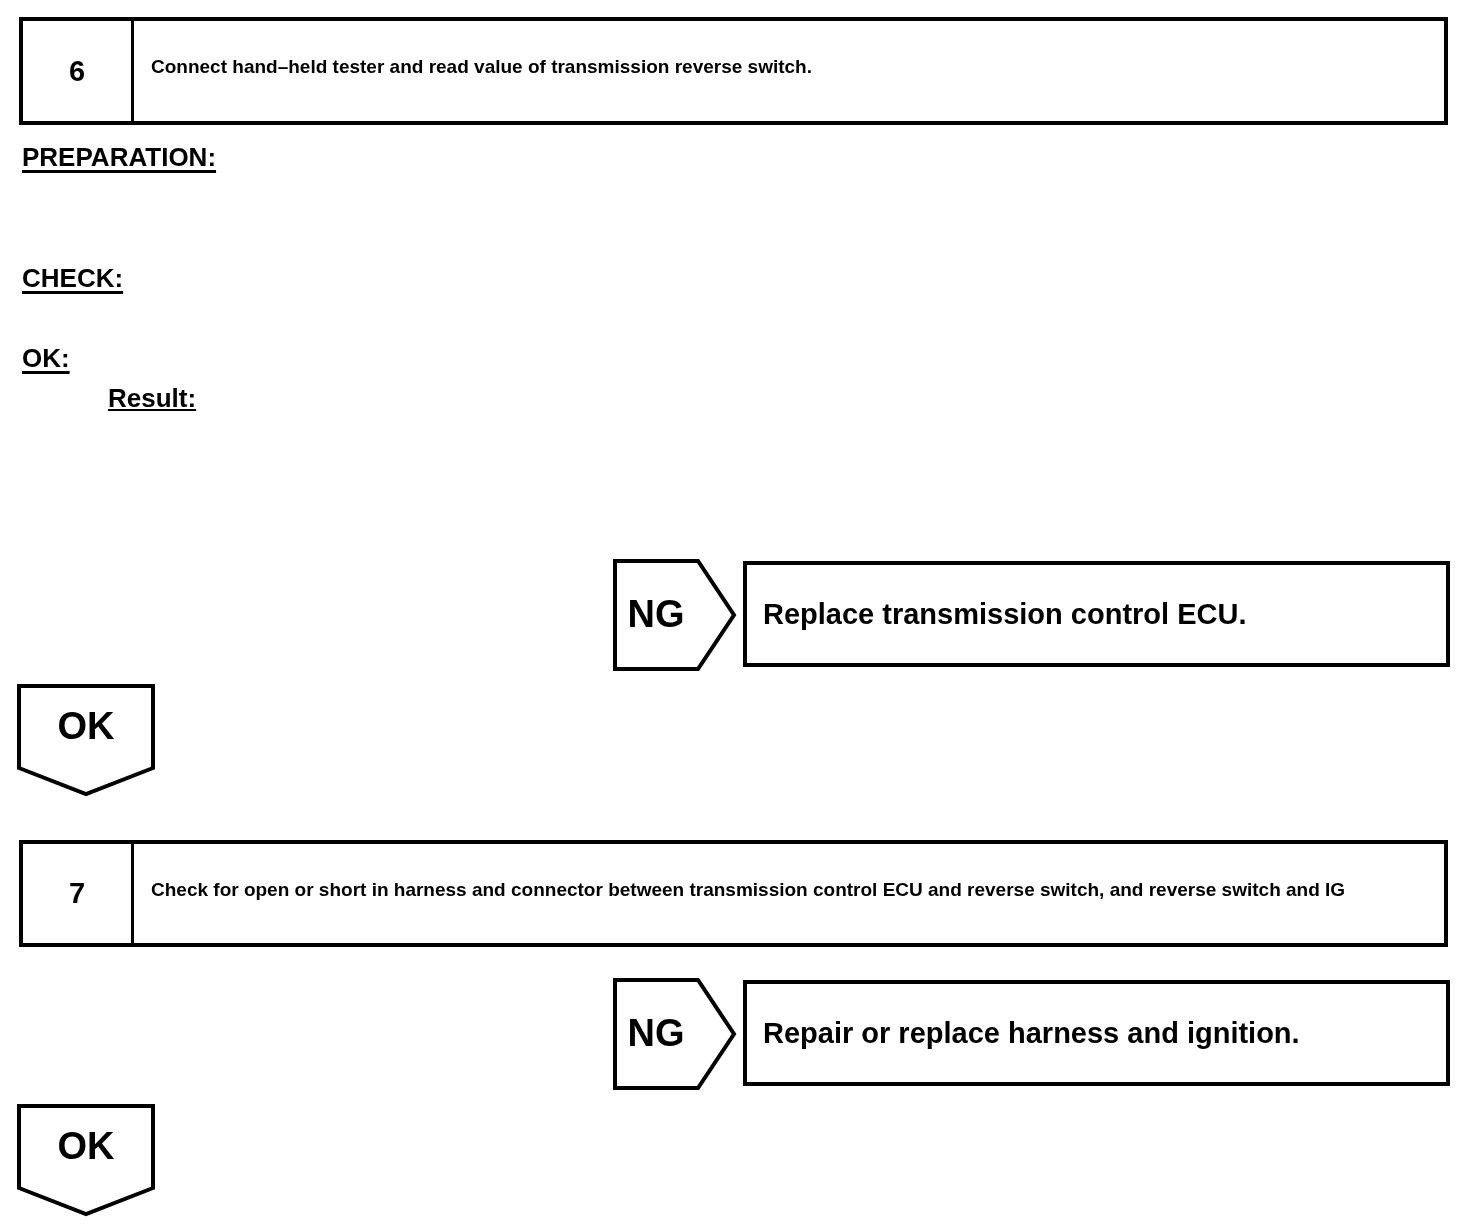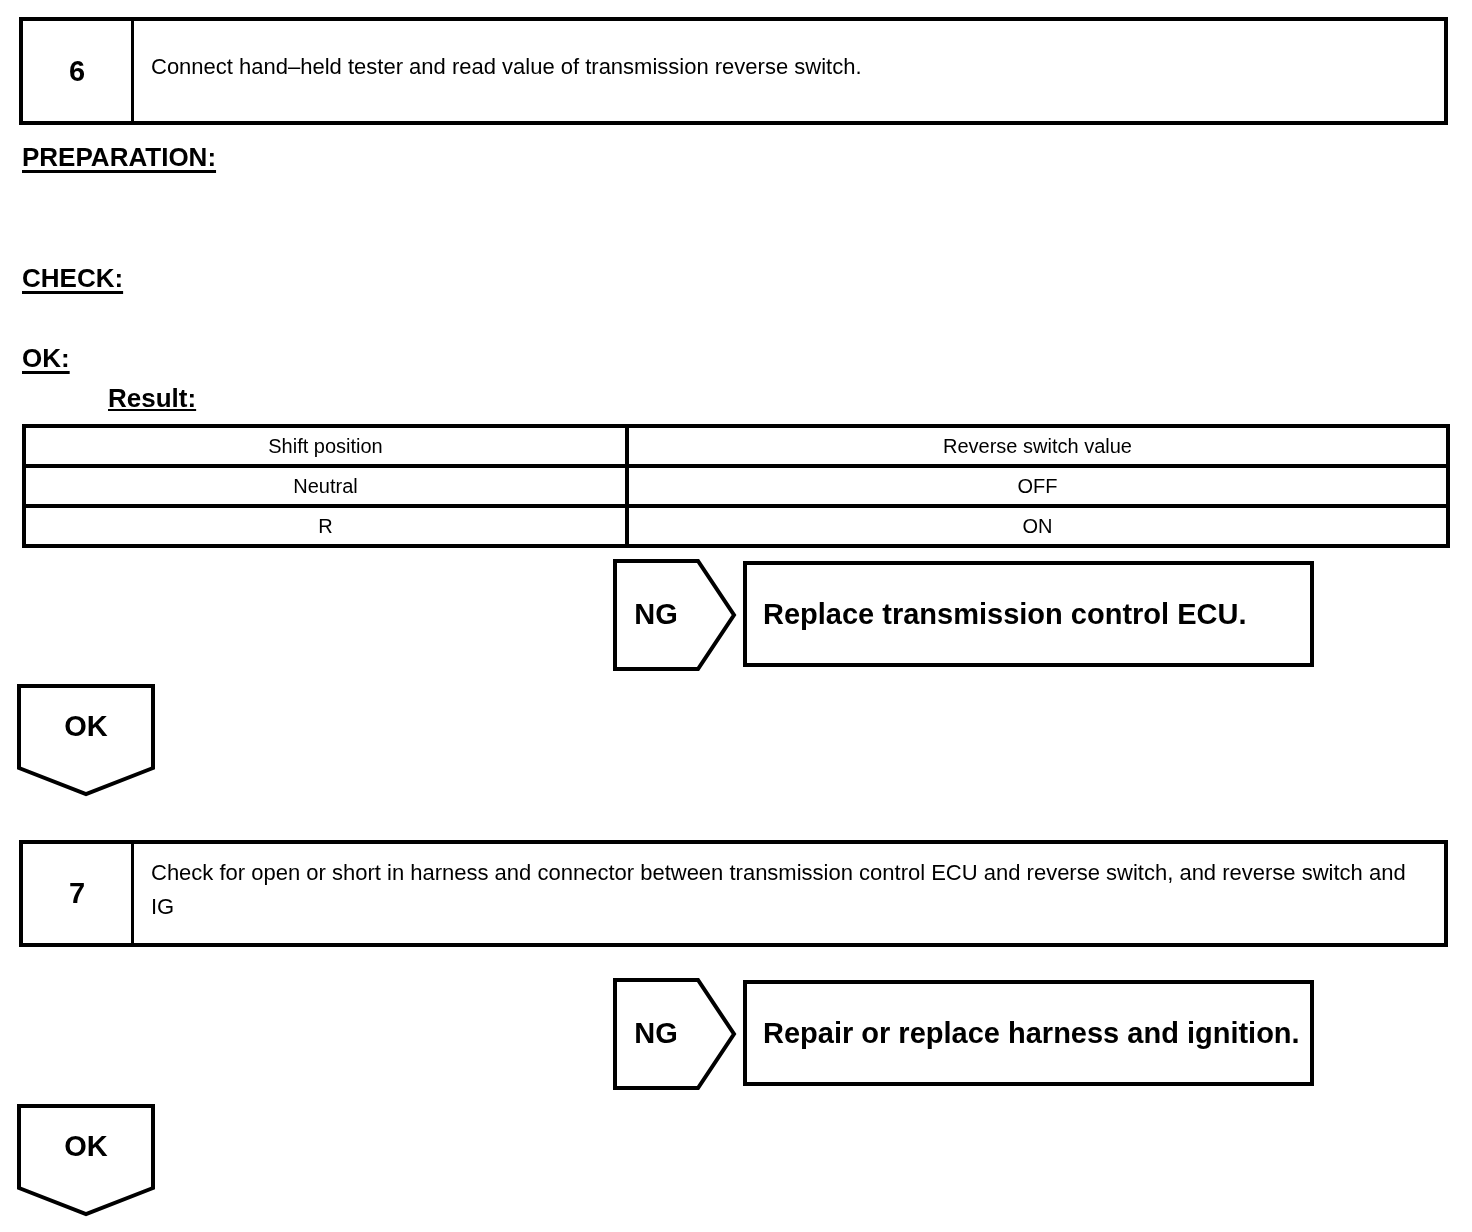--- a/index.html
+++ b/index.html
@@ -33,22 +33,22 @@
     align-items: center;
     justify-content: center;
     font-weight: bold;
     font-size: 29px;
   }
   .step-title {
     flex: 1;
     display: flex;
     align-items: center;
     padding: 0 14px 8px 17px;
-    font-weight: normal;
-    font-size: 22px;
+    font-weight: bold;
+    font-size: 19px;
     line-height: 34px;
   }
   
   .line {
     position: absolute;
     left: 22px;
     font-size: 26px;
     line-height: 31px;
     white-space: nowrap;
   }
@@ -79,26 +79,26 @@
     font-weight: normal;
   }
   
   .shape { position: absolute; }
   .flow-label {
     position: absolute;
     display: flex;
     align-items: center;
     justify-content: center;
     font-weight: bold;
-    font-size: 29px;
+    font-size: 38px;
   }
   .action-box {
     position: absolute;
     left: 743px;
-    width: 571px;
+    width: 707px;
     height: 106px;
     border: 4px solid #000;
     background: #fff;
     display: flex;
     align-items: center;
     padding-left: 16px;
     font-weight: bold;
     font-size: 29px;
   }
 </style>
@@ -114,42 +114,20 @@
 
   <div class="line heading" style="top:142px">PREPARATION:</div>
 
 
 
   <div class="line heading" style="top:263px">CHECK:</div>
 
   <div class="line heading" style="top:343px">OK:</div>
   <div class="line result-label" style="top:383px">Result:</div>
 
-  <table class="result-table">
-    <colgroup>
-        <col style="width:603px">
-        <col>
-      </colgroup>
-    <thead>
-      <tr>
-        <th>Shift position</th>
-        <th>Reverse switch value</th>
-      </tr>
-    </thead>
-    <tbody>
-      <tr>
-        <td>Neutral</td>
-        <td>OFF</td>
-      </tr>
-      <tr>
-        <td>R</td>
-        <td>ON</td>
-      </tr>
-    </tbody>
-  </table>
 
   <svg class="shape" style="left:613px; top:559px" width="124" height="112" viewBox="0 0 124 112">
     <polygon points="2,2 85,2 121,56 85,110 2,110" fill="#ffffff" stroke="#000000" stroke-width="4"></polygon>
   </svg>
   <div class="flow-label" style="left:613px; top:561px; width:86px; height:107px">NG</div>
   <div class="action-box" style="top:561px">Replace transmission control ECU.</div>
 
   <svg class="shape" style="left:17px; top:684px" width="140" height="113" viewBox="0 0 140 113">
     <polygon points="2,2 136,2 136,84 69,110 2,84" fill="#ffffff" stroke="#000000" stroke-width="4"></polygon>
   </svg>

